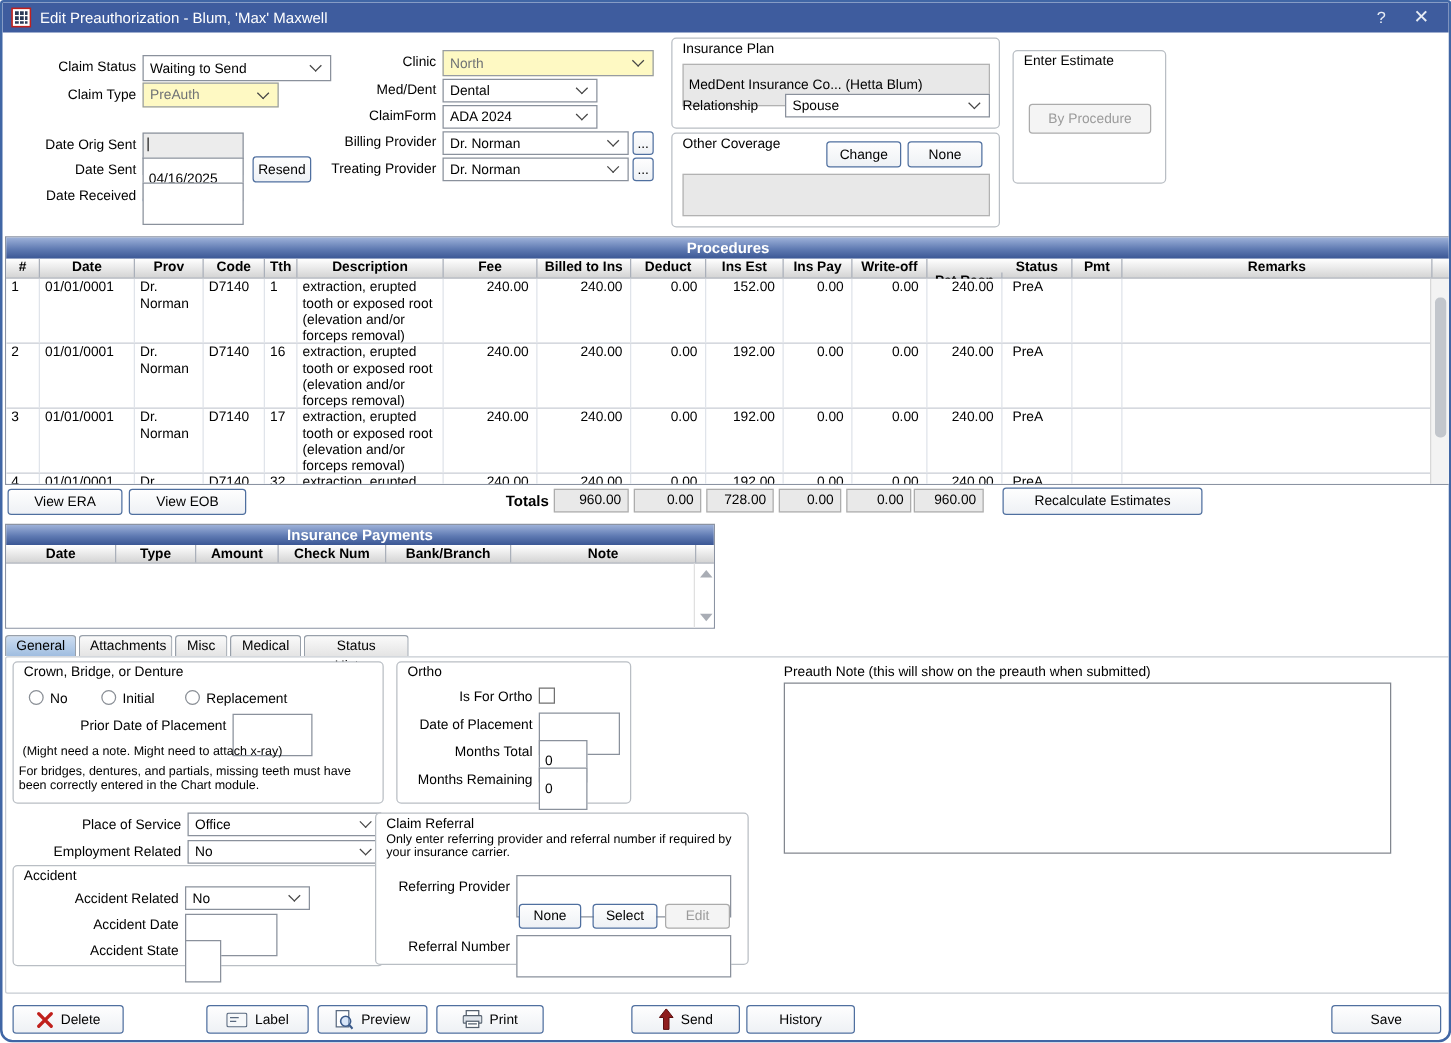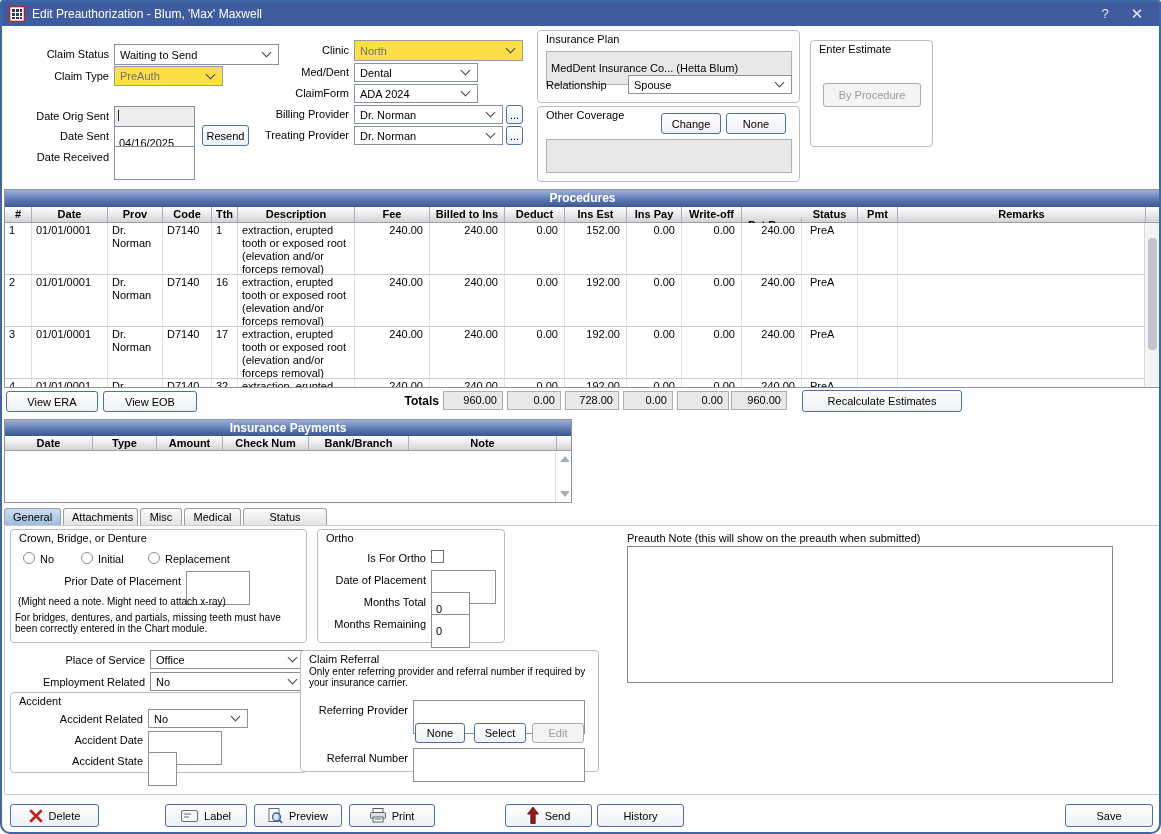--- a/index.html
+++ b/index.html
@@ -11,21 +11,21 @@
   #titlebar .ttext{position:absolute;left:30px;top:5px;font-size:12px;}
   .tbtn{position:absolute;top:0;width:28px;height:24px;color:#e8edf5;font-size:13px;text-align:center;line-height:24px;cursor:default;}
   
   .lbl{position:absolute;font-size:11px;color:#000;text-align:right;white-space:nowrap;}
   .lbl-l{position:absolute;font-size:11px;color:#000;text-align:left;white-space:nowrap;}
   
   .combo{position:absolute;background:#fff;border:1px solid #8a919c;font-size:11px;display:flex;align-items:center;padding-left:5px;}
   .combo .val{flex:1;overflow:hidden;white-space:nowrap;}
   .chev{width:7px;height:7px;border-right:1.4px solid #444;border-bottom:1.4px solid #444;
         transform:rotate(45deg);margin:-4px 8px 0 0;flex:none;}
-  .combo.disabled{background:#fde047;border-color:#979ca3;}
+  .combo.disabled{background:#fef9c3;border-color:#979ca3;}
   .combo.disabled .val{color:#6f7275;}
   
   .tbox{position:absolute;background:#fff;border:1px solid #8a919c;font-size:11px;padding:16px 4px;color:#000;}
   .tbox.ro{background:#e8e8e8;border-color:#b2b2b2;}
   
   .btn{position:absolute;background:linear-gradient(#fefefe,#eef1f5);border:1px solid #4f6f9f;border-radius:3px;
        font-size:11px;color:#000;display:flex;align-items:center;justify-content:center;gap:6px;cursor:default;}
   .btn.disabled{border-color:#ababab;color:#9b9b9b;background:#f4f4f4;}
   
   .grp{position:absolute;border:1px solid #b9bec4;border-radius:4px;background:#fff;}
@@ -83,21 +83,21 @@
           <rect x="7" y="11" width="3" height="2"></rect>
           <rect x="11" y="11" width="2" height="2"></rect>
       </g>
     </svg>
     <span class="ttext">Edit Preauthorization - Blum, 'Max' Maxwell</span>
     <span class="tbtn" style="right:40px">?</span>
     <span class="tbtn" style="right:8px;font-size:15px">✕</span>
   </div>
 
   <div class="lbl" style="left:0;top:46px;width:107px">Claim Status</div>
-  <div class="combo" style="left:112px;top:42px;width:165px;height:21px">
+  <div class="combo" style="left:112px;top:42px;width:151px;height:21px">
     <span class="val">Waiting to Send</span>
       <span class="chev"></span>
   </div>
   <div class="lbl" style="left:0;top:68px;width:107px">Claim Type</div>
   <div class="combo disabled" style="left:112px;top:64px;width:109px;height:20px">
     <span class="val">PreAuth</span>
       <span class="chev"></span>
   </div>
 
   <div class="lbl" style="left:0;top:108px;width:107px">Date Orig Sent</div>

